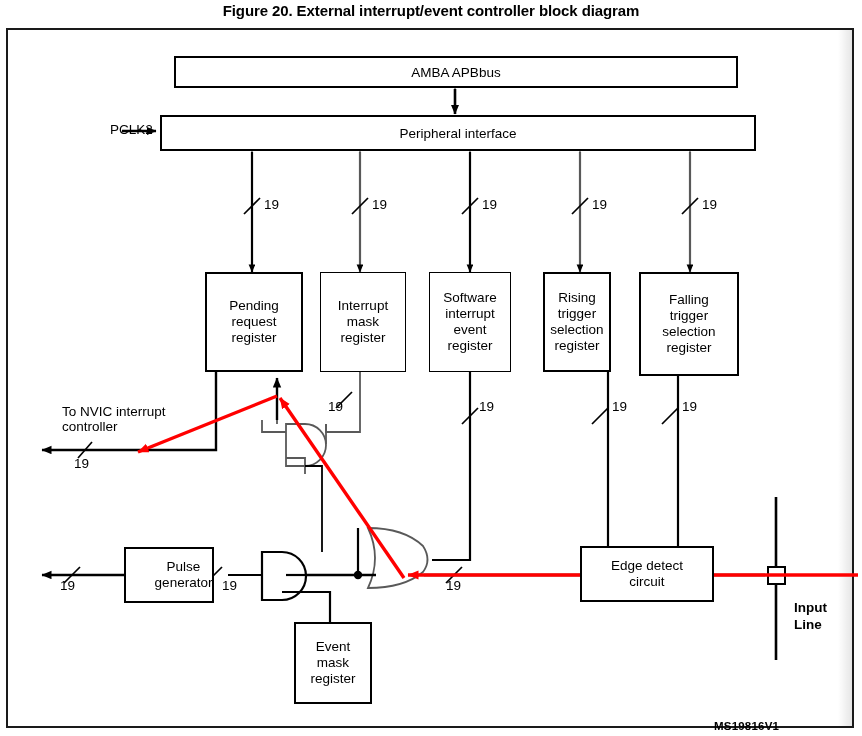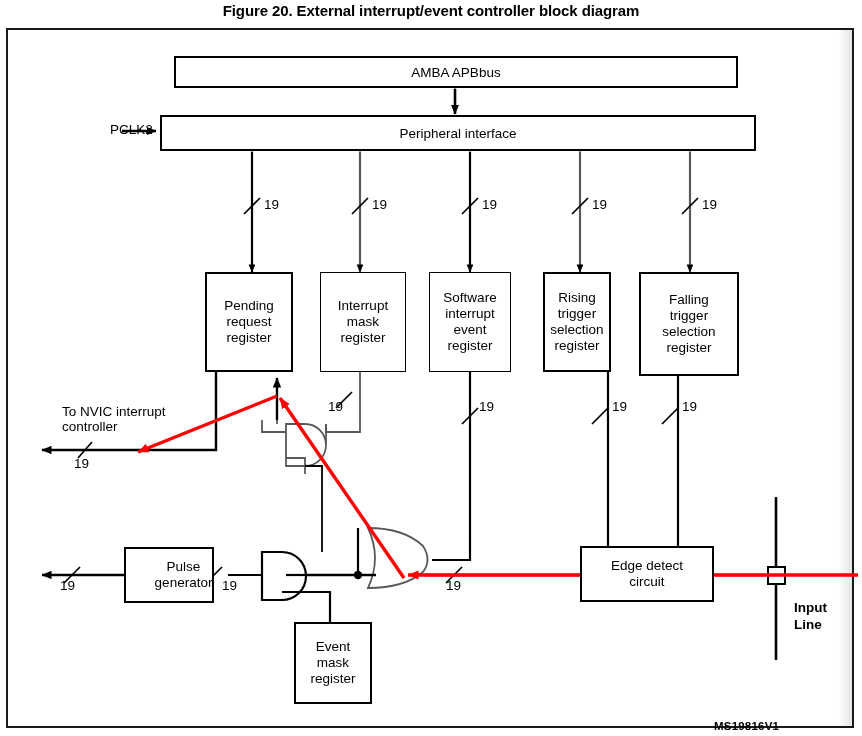--- a/index.html
+++ b/index.html
@@ -200,21 +200,21 @@
 </svg>
 
 <div class="box" style="left:174px;top:56px;width:564px;height:32px;">
   <span>AMBA APBbus</span>
 </div>
 
 <div class="box" style="left:160px;top:115px;width:596px;height:36px;">
   <span>Peripheral interface</span>
 </div>
 
-<div class="box reg" style="left:205px;top:272px;width:88px;height:100px;white-space:pre-line;">
+<div class="box reg" style="left:205px;top:272px;width:98px;height:100px;white-space:pre-line;">
   <span>Pending
 request
 register</span>
 </div>
 
 <div class="box reg thin" style="left:320px;top:272px;width:86px;height:100px;white-space:pre-line;">
   <span>Interrupt
 mask
 register</span>
 </div>

